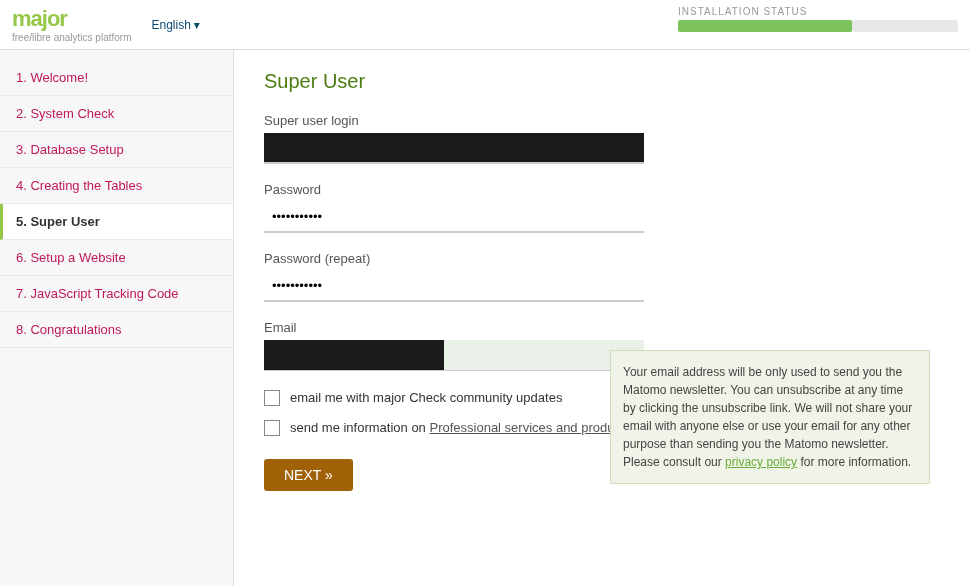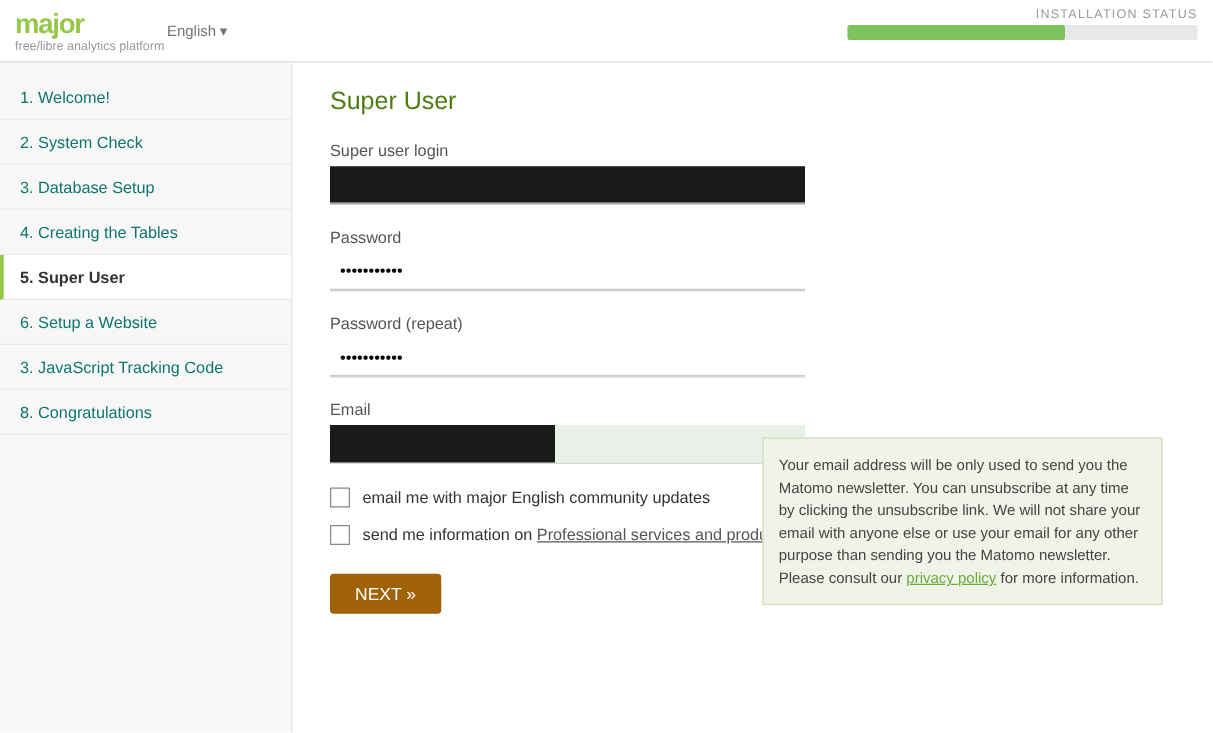--- a/index.html
+++ b/index.html
@@ -22,35 +22,34 @@
       font-size: 22px;
       font-weight: bold;
       color: #95c748;
       letter-spacing: -1px;
     }
     #logo-tagline {
       font-size: 10px;
       color: #999;
     }
     #lang-selector {
-      margin-left: 2px;
+      margin-left: 20px;
       font-size: 12px;
-      color: #737373;
+      color: #0c4a6e;
       cursor: pointer;
       display: flex;
       align-items: center;
       gap: 3px;
     }
     #installation-status-area {
       position: absolute;
       right: 12px;
       top: 6px;
       display: flex;
       flex-direction: column;
-      align-items: flex-end;
     }
     #installation-status-label {
       font-size: 10px;
       color: #999;
       letter-spacing: 1px;
       text-transform: uppercase;
       margin-bottom: 3px;
     }
     #progress-bar-container {
       width: 280px;
@@ -74,21 +73,21 @@
     #sidebar {
       width: 234px;
       min-width: 234px;
       background: #f7f7f7;
       border-right: 1px solid #e0e0e0;
       padding: 10px 0;
     }
     .sidebar-item {
       padding: 10px 16px;
       cursor: pointer;
-      color: #0f766e;
+      color: #be185d;
       font-size: 13px;
       border-bottom: 1px solid #ebebeb;
     }
     .sidebar-item.active {
       background: #fff;
       font-weight: bold;
       color: #333;
       border-left: 3px solid #95c748;
       padding-left: 13px;
     }
@@ -232,21 +231,21 @@
 
 <div id="main-layout">
 
   <div id="sidebar">
     <div class="sidebar-item">1. Welcome!</div>
     <div class="sidebar-item">2. System Check</div>
     <div class="sidebar-item">3. Database Setup</div>
     <div class="sidebar-item">4. Creating the Tables</div>
     <div class="sidebar-item active">5. Super User</div>
     <div class="sidebar-item">6. Setup a Website</div>
-    <div class="sidebar-item">3. JavaScript Tracking Code</div>
+    <div class="sidebar-item">7. JavaScript Tracking Code</div>
     <div class="sidebar-item">8. Congratulations</div>
   </div>
 
   <div id="content-area">
     <div class="content-relative">
 
       <h1 id="page-heading">Super User</h1>
 
       
       <div class="form-group">
@@ -275,21 +274,21 @@
         <div class="form-input-email">
           <span class="email-dark"></span>
           <span class="email-light"></span>
         </div>
         <div class="input-underline"></div>
       </div>
 
       
       <div class="checkbox-group">
         <div class="checkbox-box"></div>
-        <span class="checkbox-label">email me with major English community updates</span>
+        <span class="checkbox-label">email me with major Check community updates</span>
       </div>
 
       <div class="checkbox-group">
         <div class="checkbox-box"></div>
         <span class="checkbox-label">
           <span>send me information on </span><a href="#">Professional services and products</a><span> for Matomo</span>
         </span>
       </div>
 
       

